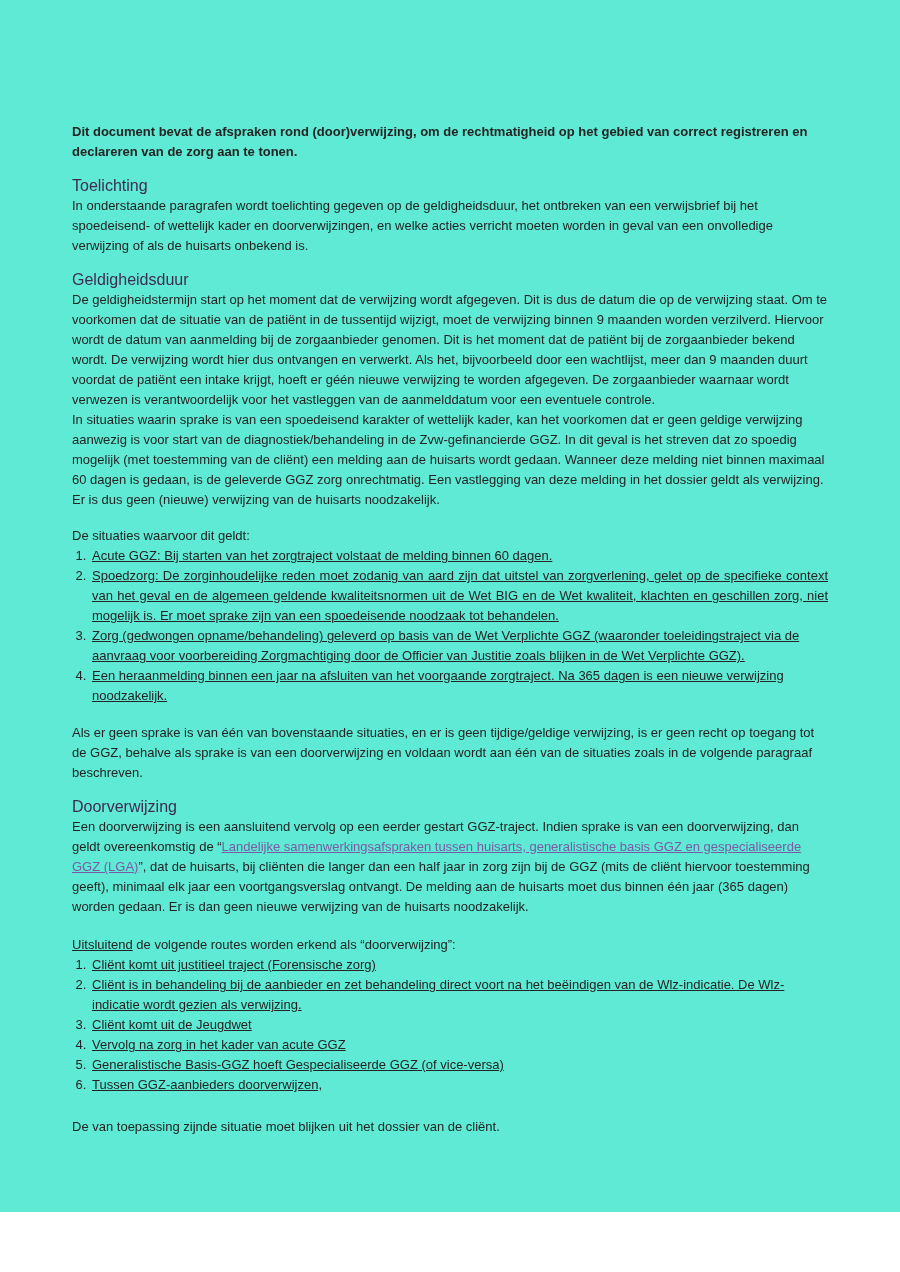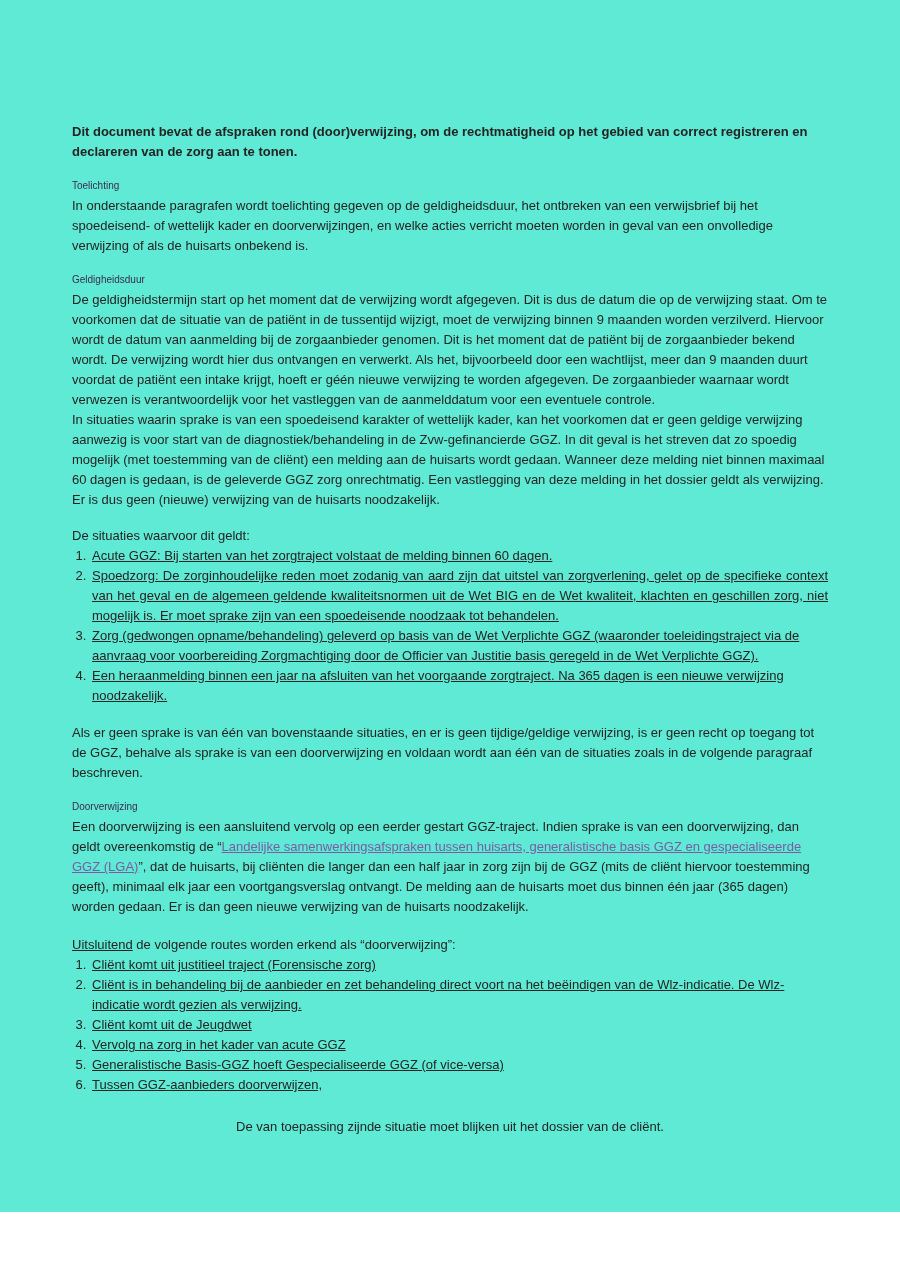--- a/index.html
+++ b/index.html
@@ -24,38 +24,38 @@
   }
   .content p {
     margin: 0;
     font-size: 13px;
     line-height: 20px;
     color: var(--text-color);
   }
   .intro { font-weight: 700; }
   h2 {
     margin: 14px 0 0 0;
-    font-size: 10px;
+    font-size: 16px;
     line-height: 20px;
     font-weight: 400;
     color: var(--heading-color);
   }
   .list-label { margin-top: 16px !important; }
   ol {
     margin: 0;
     padding-left: 18px;
     font-size: 13px;
     line-height: 20px;
     color: var(--text-color);
   }
   ol li { padding-left: 2px; text-decoration: underline; }
   ol li.justify { text-align: justify; }
   .para-gap { margin-top: 17px !important; }
   .routes-intro { margin-top: 18px !important; }
-  .slot { margin-top: 22px !important; text-align: center; }
+  .slot { margin-top: 22px !important; }
   .underline { text-decoration: underline; }
   a.doc-link {
     color: var(--link-color);
     text-decoration: underline;
     cursor: pointer;
   }
   .footer {
     position: absolute;
     left: 72px;
     right: 72px;
@@ -83,21 +83,21 @@
 
     <h2>Geldigheidsduur</h2>
     <p>De geldigheidstermijn start op het moment dat de verwijzing wordt afgegeven. Dit is dus de datum die op de verwijzing staat. Om te voorkomen dat de situatie van de patiënt in de tussentijd wijzigt, moet de verwijzing binnen 9 maanden worden verzilverd. Hiervoor wordt de datum van aanmelding bij de zorgaanbieder genomen. Dit is het moment dat de patiënt bij de zorgaanbieder bekend wordt. De verwijzing wordt hier dus ontvangen en verwerkt. Als het, bijvoorbeeld door een wachtlijst, meer dan 9 maanden duurt voordat de patiënt een intake krijgt, hoeft er géén nieuwe verwijzing te worden afgegeven. De zorgaanbieder waarnaar wordt verwezen is verantwoordelijk voor het vastleggen van de aanmelddatum voor een eventuele controle.</p>
 
     <p>In situaties waarin sprake is van een spoedeisend karakter of wettelijk kader, kan het voorkomen dat er geen geldige verwijzing aanwezig is voor start van de diagnostiek/behandeling in de Zvw-gefinancierde GGZ. In dit geval is het streven dat zo spoedig mogelijk (met toestemming van de cliënt) een melding aan de huisarts wordt gedaan. Wanneer deze melding niet binnen maximaal 60 dagen is gedaan, is de geleverde GGZ zorg onrechtmatig. Een vastlegging van deze melding in het dossier geldt als verwijzing. Er is dus geen (nieuwe) verwijzing van de huisarts noodzakelijk.</p>
 
     <p class="list-label">De situaties waarvoor dit geldt:</p>
     <ol>
       <li>Acute GGZ: Bij starten van het zorgtraject volstaat de melding binnen 60 dagen.</li>
       <li class="justify">Spoedzorg: De zorginhoudelijke reden moet zodanig van aard zijn dat uitstel van zorgverlening, gelet op de specifieke context van het geval en de algemeen geldende kwaliteitsnormen uit de Wet BIG en de Wet kwaliteit, klachten en geschillen zorg, niet mogelijk is. Er moet sprake zijn van een spoedeisende noodzaak tot behandelen.</li>
-      <li>Zorg (gedwongen opname/behandeling) geleverd op basis van de Wet Verplichte GGZ (waaronder toeleidingstraject via de aanvraag voor voorbereiding Zorgmachtiging door de Officier van Justitie basis geregeld in de Wet Verplichte GGZ).</li>
+      <li>Zorg (gedwongen opname/behandeling) geleverd op basis van de Wet Verplichte GGZ (waaronder toeleidingstraject via de aanvraag voor voorbereiding Zorgmachtiging door de Officier van Justitie zoals blijken in de Wet Verplichte GGZ).</li>
       <li>Een heraanmelding binnen een jaar na afsluiten van het voorgaande zorgtraject. Na 365 dagen is een nieuwe verwijzing noodzakelijk.</li>
     </ol>
 
     <p class="para-gap">Als er geen sprake is van één van bovenstaande situaties, en er is geen tijdige/geldige verwijzing, is er geen recht op toegang tot de GGZ, behalve als sprake is van een doorverwijzing en voldaan wordt aan één van de situaties zoals in de volgende paragraaf beschreven.</p>
 
     <h2>Doorverwijzing</h2>
     <p><span>Een doorverwijzing is een aansluitend vervolg op een eerder gestart GGZ-traject. Indien sprake is van een doorverwijzing, dan geldt overeenkomstig de “</span><a class="doc-link" href="#">Landelijke samenwerkingsafspraken tussen huisarts, generalistische basis GGZ en gespecialiseerde GGZ (LGA)</a><span>”, dat de huisarts, bij cliënten die langer dan een half jaar in zorg zijn bij de GGZ (mits de cliënt hiervoor toestemming geeft), minimaal elk jaar een voortgangsverslag ontvangt. De melding aan de huisarts moet dus binnen één jaar (365 dagen) worden gedaan. Er is dan geen nieuwe verwijzing van de huisarts noodzakelijk.</span></p>
 
     <p class="routes-intro"><span class="underline">Uitsluitend</span><span> de volgende routes worden erkend als “doorverwijzing”:</span></p>
 

